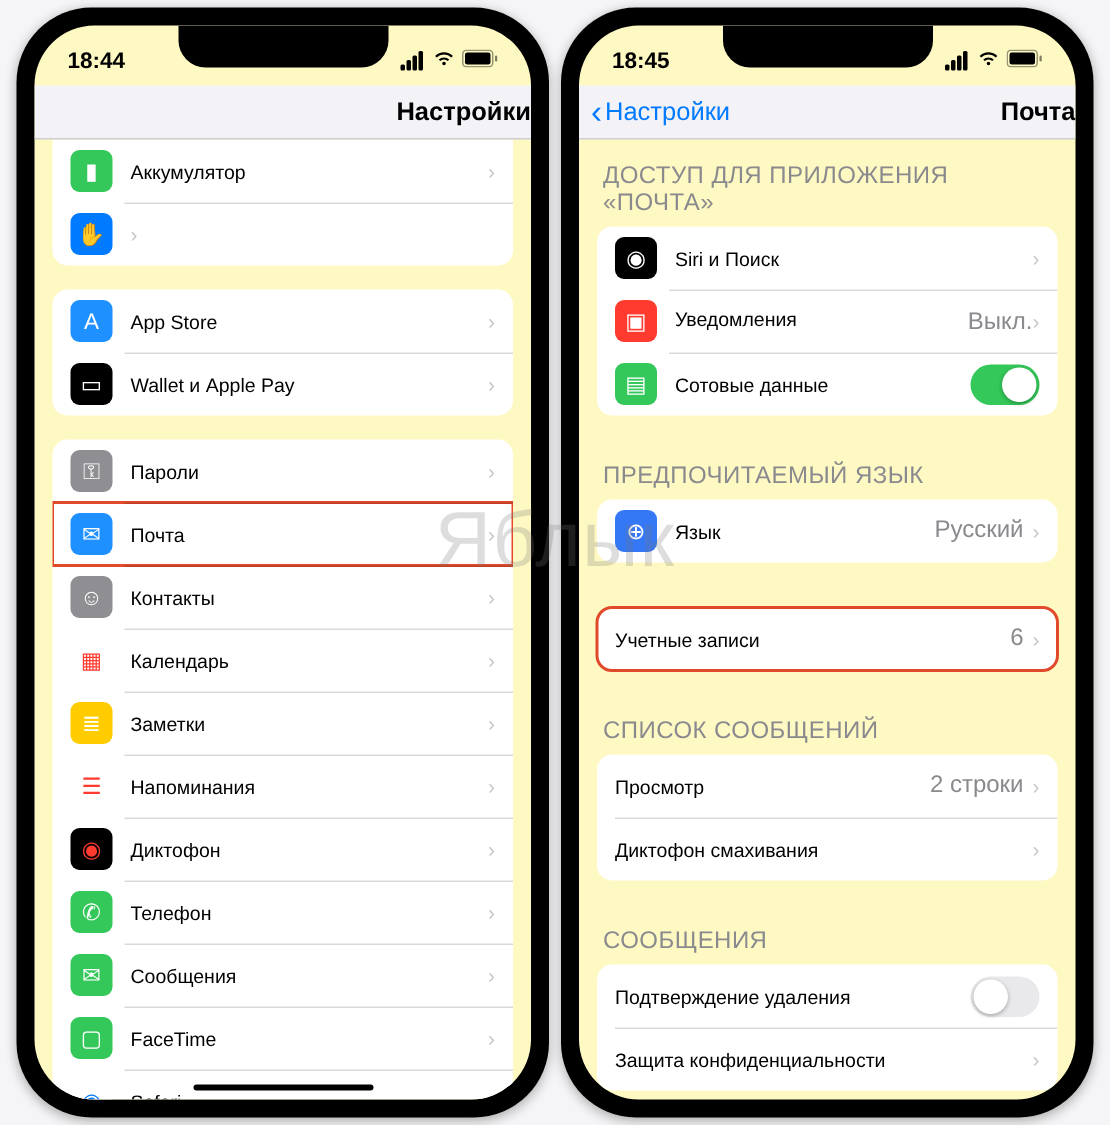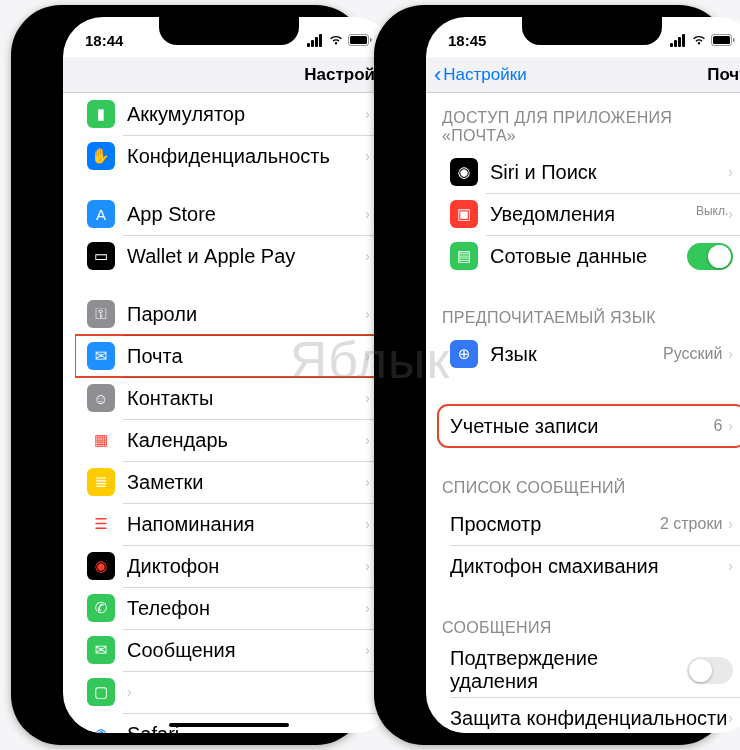--- a/index.html
+++ b/index.html
@@ -11,22 +11,22 @@
     position: relative;
   }
   .phone {
     width: 355px; height: 740px;
     background: #000; border-radius: 50px;
     padding: 12px; position: relative;
     box-shadow: 0 2px 8px rgba(0,0,0,0.3);
   }
   .screen {
     width: 100%; height: 100%;
-    background: #ffffff; border-radius: 40px;
-    overflow: hidden; position: relative; margin-left: 40px;
+    background: #fef9c3; border-radius: 40px;
+    overflow: hidden; position: relative;
   }
   .notch {
     position: absolute; top: 0; left: 50%; transform: translateX(-50%);
     width: 140px; height: 28px; background: #000;
     border-radius: 0 0 18px 18px; z-index: 10;
   }
   .status-bar {
     height: 40px; display: flex; justify-content: space-between;
     align-items: center; padding: 6px 22px 0; font-size: 15px;
     font-weight: 600; color: #000;
@@ -63,22 +63,22 @@
     content: ""; position: absolute; top: 0; left: 48px; right: 0;
     height: 0.5px; background: rgba(0,0,0,0.15);
   }
   .row.no-icon + .row.no-icon::before { left: 12px; }
   .icon {
     width: 28px; height: 28px; border-radius: 6px;
     margin-right: 12px; display: flex; align-items: center;
     justify-content: center; color: #fff; font-size: 15px;
     flex-shrink: 0;
   }
-  .label { flex: 1; font-size: 20px; color: #000; }
-  .sublabel { font-size: 12px; color: #8a8a8e; margin-top: 1px; text-align: right; }
+  .label { flex: 1; font-size: 13px; color: #000; }
+  .sublabel { font-size: 16px; color: #8a8a8e; margin-top: 1px; text-align: right; }
   .labelwrap { flex: 1; display: flex; flex-direction: row; }
   .value { font-size: 16px; color: #8a8a8e; margin-right: 6px; }
   .chevron { color: #c7c7cc; font-size: 14px; }
   .toggle {
     width: 46px; height: 27px; border-radius: 14px;
     position: relative; flex-shrink: 0;
   }
   .toggle.on { background: #34c759; }
   .toggle.off { background: #e9e9eb; }
   .toggle::after {
@@ -139,21 +139,20 @@
     </div>
     <div class="content" id="content1">
         <div class="group cut" style="margin-top: 0px;">
           <div class="row">
             <div class="icon" style="background: rgb(52, 199, 89);">▮</div>
             <span class="label">Аккумулятор</span>
             <span class="chevron">›</span>
           </div>
           <div class="row">
             <div class="icon" style="background: rgb(0, 122, 255);">✋</div>
-            <span class="label">Конфиденциальность</span>
             <span class="chevron">›</span>
           </div>
         </div>
         <div class="group">
           <div class="row">
             <div class="icon" style="background: rgb(30, 144, 255);">A</div>
             <span class="label">App Store</span>
             <span class="chevron">›</span>
           </div>
           <div class="row">
@@ -203,20 +202,21 @@
             <span class="label">Телефон</span>
             <span class="chevron">›</span>
           </div>
           <div class="row">
             <div class="icon" style="background: rgb(52, 199, 89);">✉</div>
             <span class="label">Сообщения</span>
             <span class="chevron">›</span>
           </div>
           <div class="row">
             <div class="icon" style="background: rgb(52, 199, 89);">▢</div>
+            <span class="label">FaceTime</span>
             <span class="chevron">›</span>
           </div>
           <div class="row">
             <div class="icon" style="background: rgb(255, 255, 255); color: rgb(0, 122, 255);">◉</div>
             <span class="label">Safari</span>
             <span class="chevron">›</span>
           </div>
         </div>
       </div>
     <div class="home-indicator"></div>

